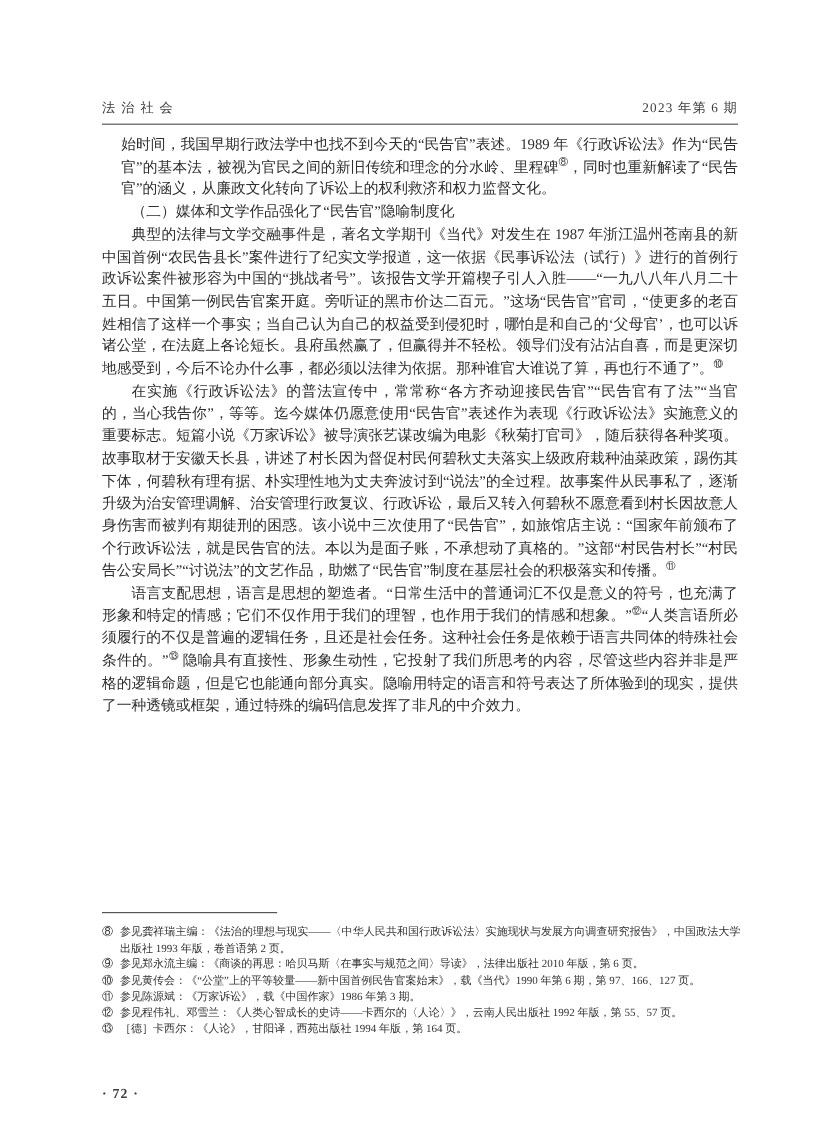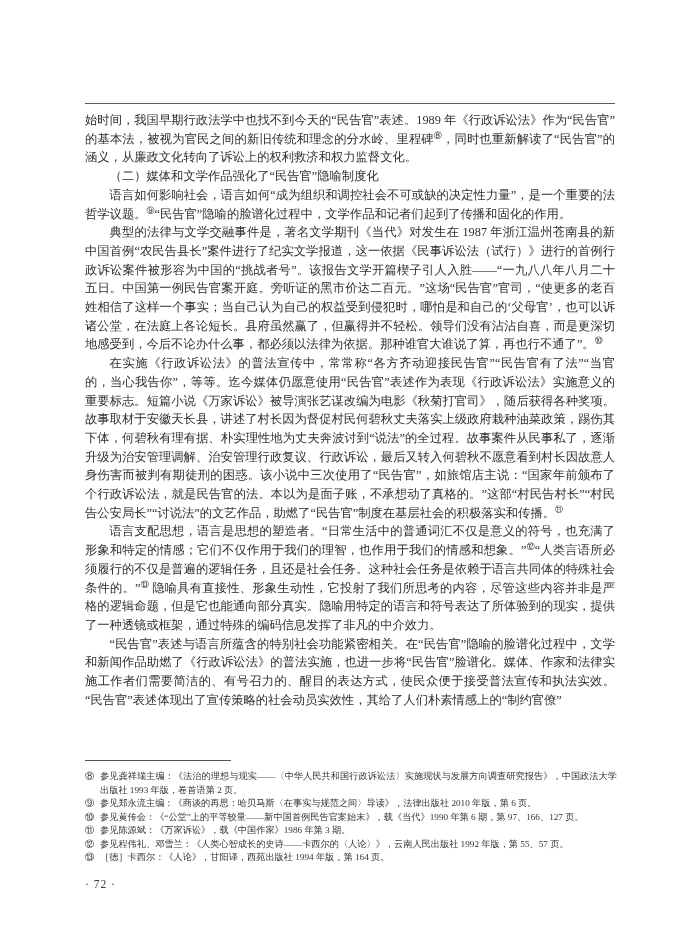--- a/index.html
+++ b/index.html
@@ -37,21 +37,21 @@
     position: absolute;
     left: 85px;
     top: 111px;
     width: 530px;
     font-size: 12.3px;
     line-height: 18.7px;
     text-align: justify;
     color: #2e2e2e;
   }
   .body-text p { margin: 0; text-indent: 2em; }
-  .body-text p.no-indent { text-indent: 0; }
+  .body-text p.no-indent { text-indent: 0; margin-left: 16px; }
   .section-heading {
     font-weight: normal;
     font-size: 12.3px;
     line-height: 18.7px;
     margin: 0;
     text-indent: 2em;
   }
   sup.fn-ref {
     font-size: 8px;
     line-height: 0;
@@ -73,47 +73,50 @@
     font-size: 9.2px;
     line-height: 13.5px;
     color: #333333;
   }
   .footnote { display: flex; }
   .fn-marker { flex: 0 0 15px; }
   .fn-text { flex: 1; text-align: justify; }
   .page-number {
     position: absolute;
     left: 85px;
-    top: 878px;
+    top: 906px;
     font-size: 11.5px;
     color: #3d3d3d;
     letter-spacing: 1px;
+    font-weight: bold;
   }
 </style>
 </head>
 <body>
 
 <div class="page">
 
+  <div class="header-row">
+    <span class="journal-name">法治社会</span>
+    <span class="issue-label">2023 年第 6 期</span>
+  </div>
   <div class="header-rule"></div>
 
   <div class="body-text">
     <p class="no-indent"><span>始时间，我国早期行政法学中也找不到今天的“民告官”表述。1989 年《行政诉讼法》作为“民告官”的基本法，被视为官民之间的新旧传统和理念的分水岭、里程碑</span><sup class="fn-ref">⑧</sup><span>，同时也重新解读了“民告官”的涵义，从廉政文化转向了诉讼上的权利救济和权力监督文化。</span></p>
 
     <p class="section-heading">（二）媒体和文学作品强化了“民告官”隐喻制度化</p>
 
-    <p><span>语言如何影响社会，语言如何“成为组织和调控社会不可或缺的决定性力量”，是一个重要的法哲学议题。</span><sup class="fn-ref">⑨</sup><span>“民告官”隐喻的脸谱化过程中，文学作品和记者们起到了传播和固化的作用。</span></p>
 
     <p><span>典型的法律与文学交融事件是，著名文学期刊《当代》对发生在 1987 年浙江温州苍南县的新中国首例“农民告县长”案件进行了纪实文学报道，这一依据《民事诉讼法（试行）》进行的首例行政诉讼案件被形容为中国的“挑战者号”。该报告文学开篇楔子引人入胜——“一九八八年八月二十五日。中国第一例民告官案开庭。旁听证的黑市价达二百元。”这场“民告官”官司，“使更多的老百姓相信了这样一个事实；当自己认为自己的权益受到侵犯时，哪怕是和自己的‘父母官’，也可以诉诸公堂，在法庭上各论短长。县府虽然赢了，但赢得并不轻松。领导们没有沾沾自喜，而是更深切地感受到，今后不论办什么事，都必须以法律为依据。那种谁官大谁说了算，再也行不通了”。</span><sup class="fn-ref">⑩</sup></p>
 
     <p><span>在实施《行政诉讼法》的普法宣传中，常常称“各方齐动迎接民告官”“民告官有了法”“当官的，当心我告你”，等等。迄今媒体仍愿意使用“民告官”表述作为表现《行政诉讼法》实施意义的重要标志。短篇小说《万家诉讼》被导演张艺谋改编为电影《秋菊打官司》，随后获得各种奖项。故事取材于安徽天长县，讲述了村长因为督促村民何碧秋丈夫落实上级政府栽种油菜政策，踢伤其下体，何碧秋有理有据、朴实理性地为丈夫奔波讨到“说法”的全过程。故事案件从民事私了，逐渐升级为治安管理调解、治安管理行政复议、行政诉讼，最后又转入何碧秋不愿意看到村长因故意人身伤害而被判有期徒刑的困惑。该小说中三次使用了“民告官”，如旅馆店主说：“国家年前颁布了个行政诉讼法，就是民告官的法。本以为是面子账，不承想动了真格的。”这部“村民告村长”“村民告公安局长”“讨说法”的文艺作品，助燃了“民告官”制度在基层社会的积极落实和传播。</span><sup class="fn-ref">⑪</sup></p>
 
     <p><span>语言支配思想，语言是思想的塑造者。“日常生活中的普通词汇不仅是意义的符号，也充满了形象和特定的情感；它们不仅作用于我们的理智，也作用于我们的情感和想象。”</span><sup class="fn-ref">⑫</sup><span>“人类言语所必须履行的不仅是普遍的逻辑任务，且还是社会任务。这种社会任务是依赖于语言共同体的特殊社会条件的。”</span><sup class="fn-ref">⑬</sup><span> 隐喻具有直接性、形象生动性，它投射了我们所思考的内容，尽管这些内容并非是严格的逻辑命题，但是它也能通向部分真实。隐喻用特定的语言和符号表达了所体验到的现实，提供了一种透镜或框架，通过特殊的编码信息发挥了非凡的中介效力。</span></p>
 
-    <p><span>“民告官”表述与语言所蕴含的特别社会功能紧密相关。在“民告官”隐喻的脸谱化过程中，文学和新闻作品助燃了《行政诉讼法》的普法实施，也进一步将“民告官”脸谱化。媒体、作家和法律实施工作者们需要简洁的、有号召力的、醒目的表达方式，使民众便于接受普法宣传和执法实效。“民告官”表述体现出了宣传策略的社会动员实效性，其给了人们朴素情感上的“制约官僚”</span></p>
   </div>
 
   <div class="footnote-rule"></div>
 
   <div class="footnotes">
     <div class="footnote">
       <span class="fn-marker">⑧</span>
       <span class="fn-text">参见龚祥瑞主编：《法治的理想与现实——〈中华人民共和国行政诉讼法〉实施现状与发展方向调查研究报告》，中国政法大学出版社 1993 年版，卷首语第 2 页。</span>
     </div>
     <div class="footnote">

